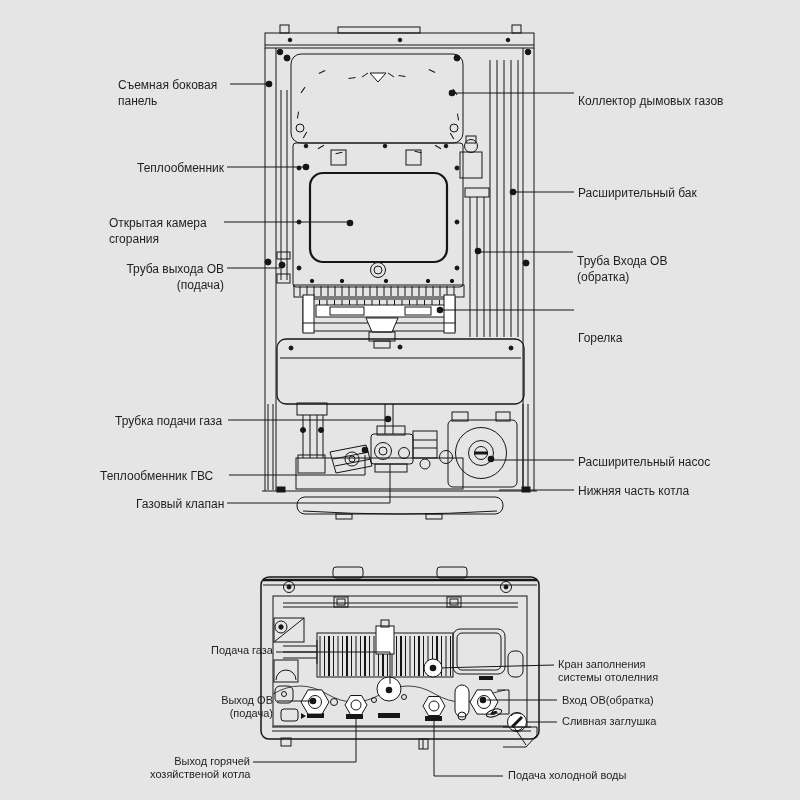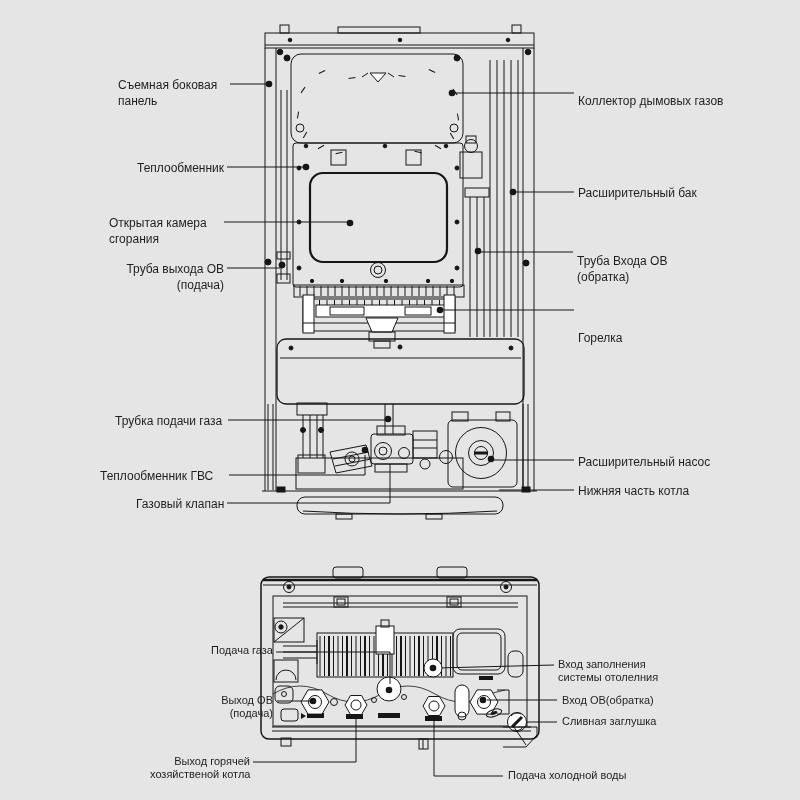--- a/index.html
+++ b/index.html
@@ -385,21 +385,21 @@
   <div class="lbl sm r" style="left:193px;top:694px;width:80px;">
     <div>Выход ОВ</div>
     <div>(подача)</div>
   </div>
   <div class="lbl sm r" style="left:150px;top:755px;width:100px;">
     <div>Выход горячей</div>
     <div>хозяйственой котла</div>
   </div>
 
   <div class="lbl sm" style="left:558px;top:658px;">
-    <div>Вход заполнения</div>
+    <div>Кран заполнения</div>
     <div>системы отолелния</div>
   </div>
   <div class="lbl sm" style="left:562px;top:694px;">
     <div>Вход ОВ(обратка)</div>
   </div>
   <div class="lbl sm" style="left:562px;top:715px;">
     <div>Сливная заглушка</div>
   </div>
   <div class="lbl sm" style="left:508px;top:769px;">
     <div>Подача холодной воды</div>

